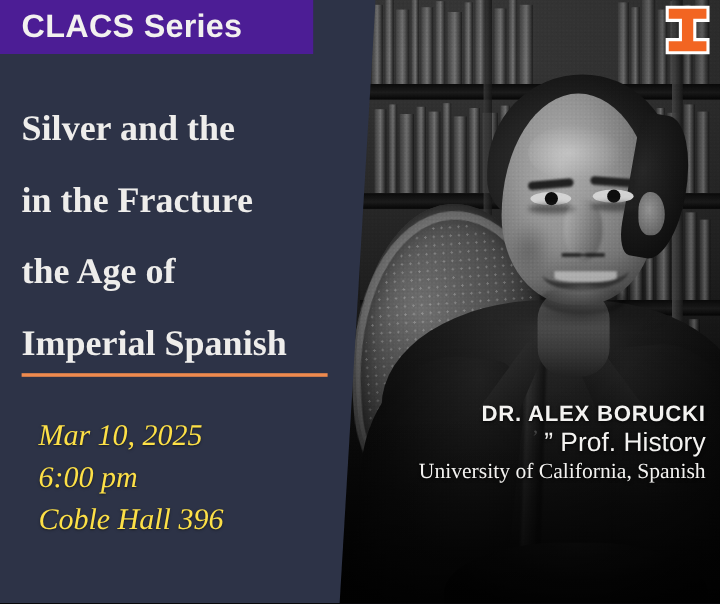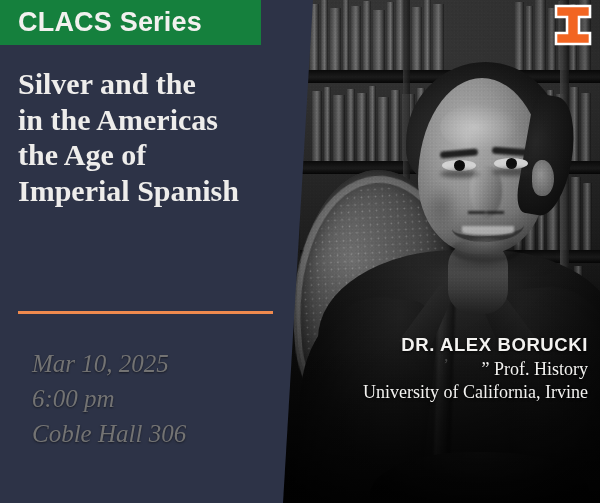--- a/index.html
+++ b/index.html
@@ -249,71 +249,71 @@
   
   #panel{
     position:absolute; left:0; top:0; width:320px; height:503px;
     background:#2d3347;
     clip-path:polygon(0 0, 313px 0, 283px 503px, 0 503px);
   }
 
   
   #banner{
     position:absolute; left:0; top:0; width:261px; height:45px;
-    background:#15803d;
+    background:#4c1d95;
     display:flex; align-items:center;
   }
   #banner span{
     color:#f2f1ef;
     font-size:27px; font-weight:bold;
     letter-spacing:.2px;
     padding-left:18px;
   }
 
   
   #title{
     position:absolute; left:18px; top:66px; width:286px;
     color:#eeedeb;
     font-family:"Liberation Serif", serif;
     font-weight:bold;
     font-size:30px;
     line-height:35.5px;
   }
-  #title div{ white-space:nowrap; }
+  #title div{ white-space:nowrap;margin-top:24px; }
 
   
   #rule{
     position:absolute; left:18px; top:311px; width:255px; height:3px;
     background:#ef8a4e;
   }
 
   
   #when{
     position:absolute; left:32px; top:346px; width:250px;
-    color:#737373;
+    color:#fde047;
     font-family:"Liberation Serif", serif;
     font-style:italic;
     font-size:25px;
     line-height:35px;
     text-shadow:0 1px 2px rgba(0,0,0,.5);
   }
 
   
   #speaker{
     position:absolute; right:12px; top:333px; width:420px;
     text-align:right; color:#f3f2f0;
   }
   #spname{
     font-size:18.5px; font-weight:bold; letter-spacing:.6px;
     text-shadow:0 1px 3px rgba(0,0,0,.9);
     line-height:24px;
   }
   #sprole{
-    font-family:Liberation Serif, serif;
-    font-size:18px; line-height:24px;
+    font-family:Liberation Sans, sans-serif;
+    font-size:22px; line-height:24px;
     text-shadow:0 1px 3px rgba(0,0,0,.9);
   }
   #spaffil{
     font-family:"Liberation Serif", serif;
     font-size:18px; line-height:22px;
     text-shadow:0 1px 3px rgba(0,0,0,.9);
   }
   
   #artifact{
     position:absolute; right:152px; top:355px;
@@ -444,37 +444,37 @@
   </div>
 
   <div id="panel"></div>
 
   <div id="banner">
     <span>CLACS Series</span>
   </div>
 
   <div id="title">
     <div>Silver and the</div>
-    <div>in the Americas</div>
+    <div>in the Fracture</div>
     <div>the Age of</div>
     <div>Imperial Spanish</div>
   </div>
 
   <div id="rule"></div>
 
   <div id="when">
     <div>Mar 10, 2025</div>
     <div>6:00 pm</div>
-    <div>Coble Hall 306</div>
+    <div>Coble Hall 396</div>
   </div>
 
   <div id="speaker">
     <div id="spname">DR. ALEX BORUCKI</div>
     <div id="sprole">” Prof. History</div>
-    <div id="spaffil">University of California, Irvine</div>
+    <div id="spaffil">University of California, Spanish</div>
   </div>
   <div id="artifact">’</div>
 
   <div id="logo">
     <svg width="38" height="42" viewBox="0 0 38 42">
       <path d="M2 2 H36 V13 H25 V29 H36 V40 H2 V29 H13 V13 H2 Z" fill="#f26522" stroke="#ffffff" stroke-width="2.6"></path>
     </svg>
   </div>
 
 </div>

